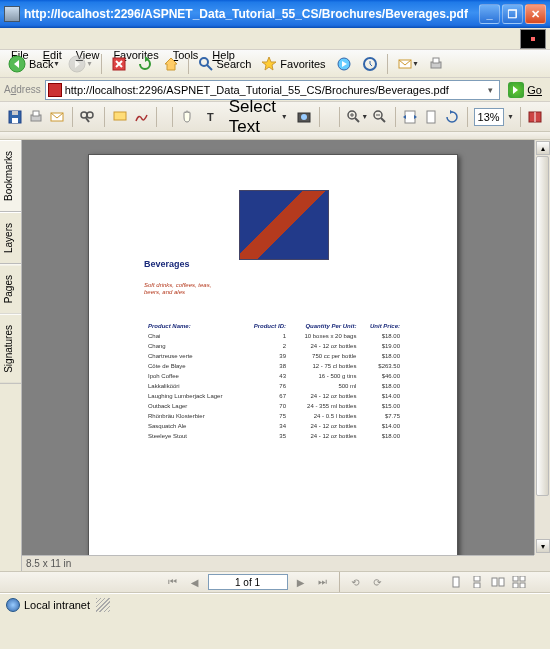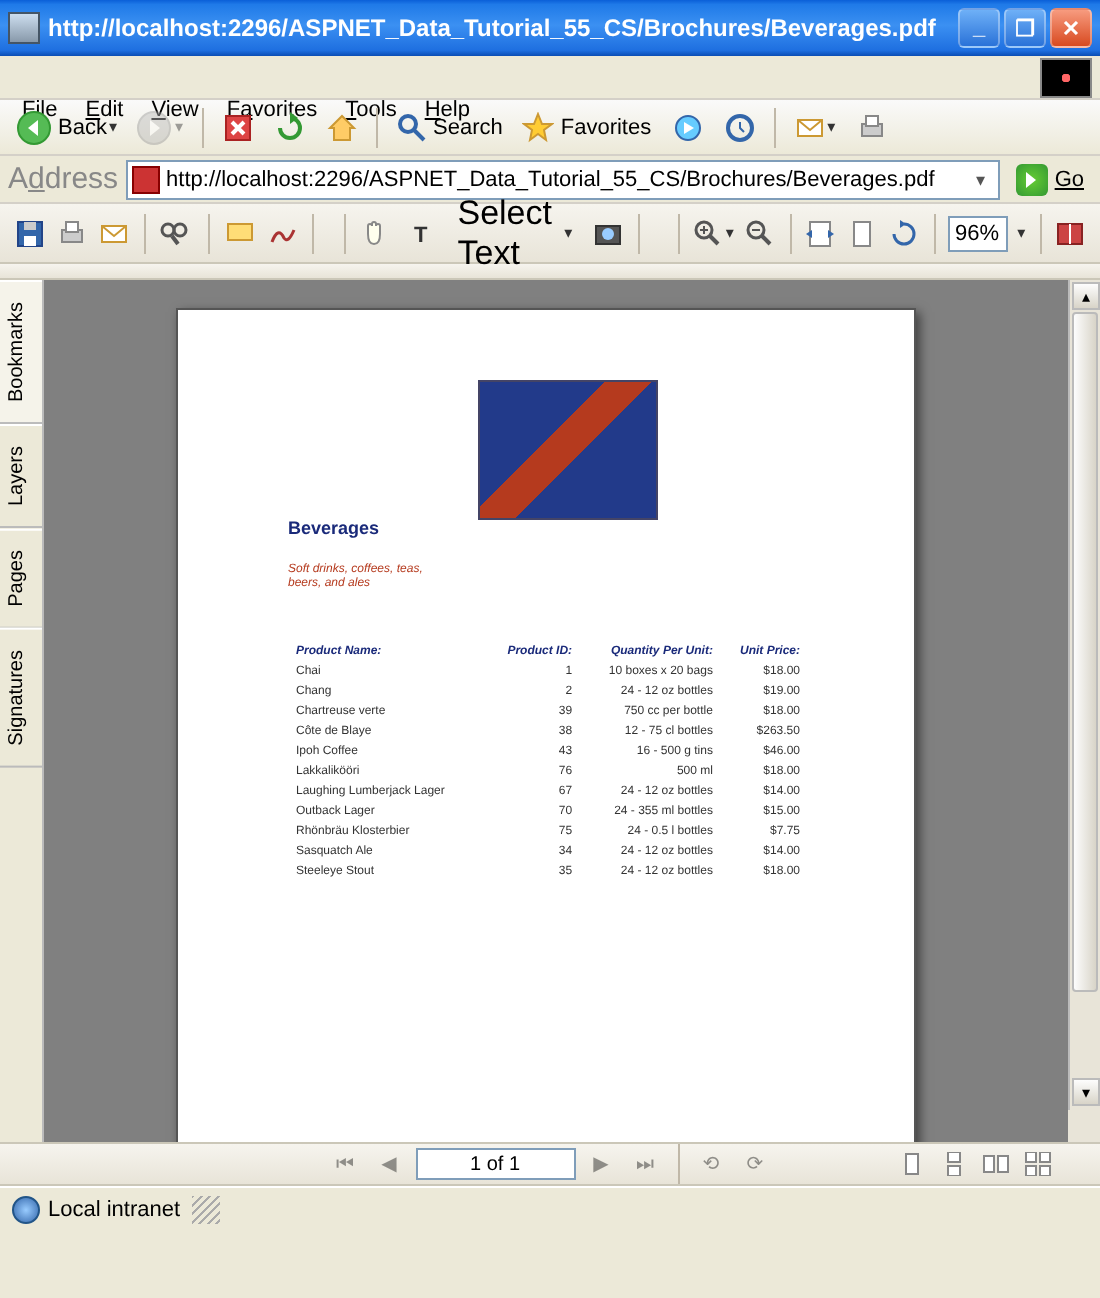--- a/index.html
+++ b/index.html
@@ -21,21 +21,21 @@
   .throbber div { width:16px; height:14px; background: radial-gradient(circle at 50% 50%, #f66 0%, #f66 20%, #000 21%); }
 
   .toolbar { height:28px; background:linear-gradient(#fafafa,#ece9d8); border-bottom:1px solid #d4d0c8; display:flex; align-items:center; padding:0 4px; gap:2px; }
   .tbtn { min-width:22px; height:22px; display:flex; align-items:center; justify-content:center; border:1px solid transparent; border-radius:3px; padding:0 3px; cursor:default; }
   .tbtn.disabled { opacity:0.45; }
   .sep { width:1px; height:20px; background:#c0b8a8; margin:0 3px; }
   .dropdown-arrow { font-size:8px; color:#333; margin-left:1px; }
   svg { display:block; }
 
   .addrbar { height:24px; background:#ece9d8; border-bottom:1px solid #d4d0c8; display:flex; align-items:center; padding:0 4px; gap:4px; }
-  .addrbar .lbl { color:#888; font-size:15px; }
+  .addrbar .lbl { color:#888; font-size:10px; }
   .addrbox { flex:1; height:20px; background:#fff; border:1px solid #7f9db9; display:flex; align-items:center; padding:0 2px; }
   .addrbox .pdficon { width:14px; height:14px; background:#c33; border:1px solid #800; margin-right:3px; }
   .addrbox input { flex:1; border:none; outline:none; font-size:11px; }
   .addrbox .dd { width:14px; text-align:center; font-size:9px; color:#555; }
   .gobtn { display:flex; align-items:center; gap:3px;text-decoration:underline; }
   .gobtn .goicon { width:16px; height:16px; border-radius:3px; background: radial-gradient(circle,#6c3 0,#393 100%); position:relative; }
   .gobtn .goicon::after { content:""; position:absolute; left:5px; top:4px; border-left:5px solid #fff; border-top:4px solid transparent; border-bottom:4px solid transparent; }
 
   .pdfbar1, .pdfbar2 { height:30px; background:linear-gradient(#f6f4ee,#e8e4d8); border-bottom:1px solid #cbc7b8; display:flex; align-items:center; padding:0 6px; gap:3px; }
   .pbtn { width:24px; height:24px; display:flex; align-items:center; justify-content:center; border:1px solid transparent; border-radius:2px; }
@@ -281,21 +281,21 @@
       </svg>
     </div>
   <div class="pbtn">
       <svg width="16" height="16">
         <path d="M8 3 A5 5 0 1 1 3 8" fill="none" stroke="#36a" stroke-width="1.5"></path>
         <path d="M6 1 L9 3 L6 5 Z" fill="#36a"></path>
       </svg>
     </div>
   <div class="sep"></div>
   <div class="zoombox">
-      <span>96%</span>
+      <span>13%</span>
     </div>
   <div class="pbtn" style="width:14px">
       <span class="dropdown-arrow">▾</span>
     </div>
   <div class="sep"></div>
   <div class="pbtn">
       <svg width="16" height="16">
         <rect x="2" y="3" width="12" height="10" fill="#c44" stroke="#822"></rect>
         <line x1="8" y1="3" x2="8" y2="13" stroke="#fff"></line>
       </svg>
@@ -392,20 +392,23 @@
               <td class="r">24 - 12 oz bottles</td>
               <td class="r">$18.00</td>
             </tr>
           </tbody>
       </table>
     </div>
     <div class="scroll-v">
       <div class="sbtn">▴</div>
       <div class="sthumb-v"></div>
       <div class="sbtn" style="position:absolute;bottom:1px">▾</div>
+    </div>
+    <div class="scroll-h">
+      <span>8.5 x 11 in</span>
     </div>
     <div class="scrollcorner"></div>
   </div>
 </div>
 
 <div class="navbar" style="position:relative">
   <div class="navbtn disabled">⏮</div>
   <div class="navbtn disabled">◀</div>
   <div class="pageof">1 of 1</div>
   <div class="navbtn disabled">▶</div>

